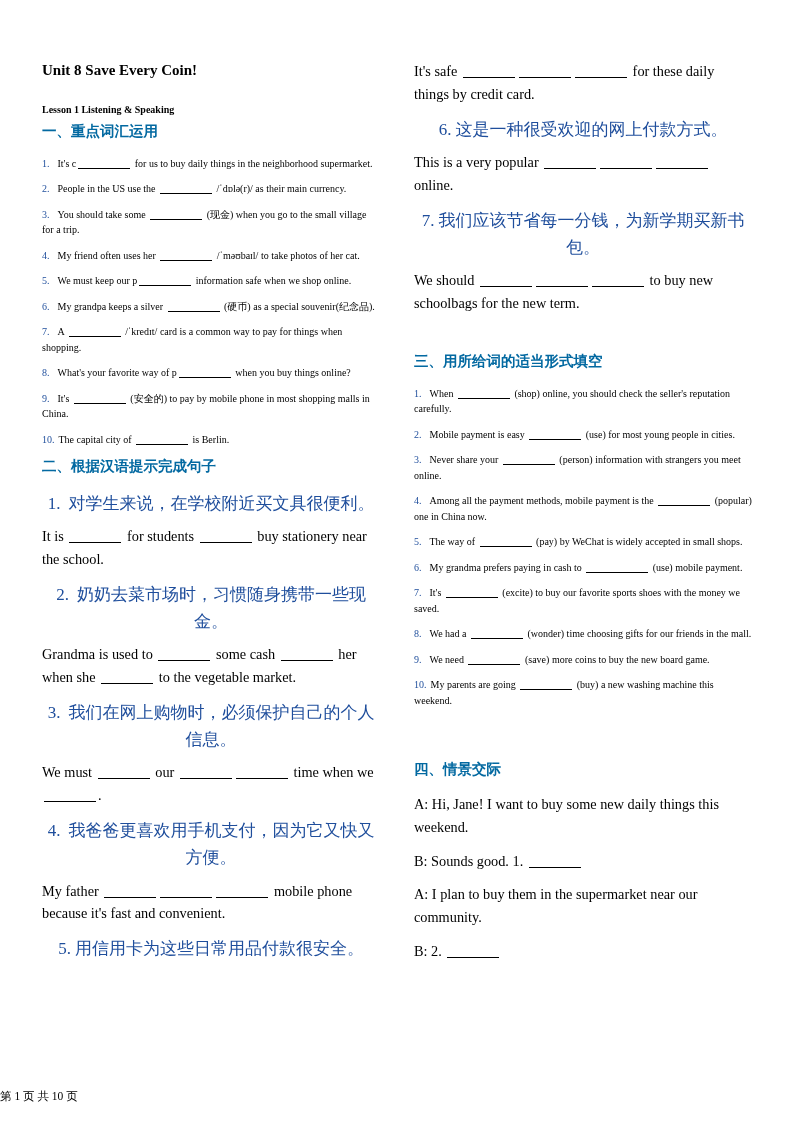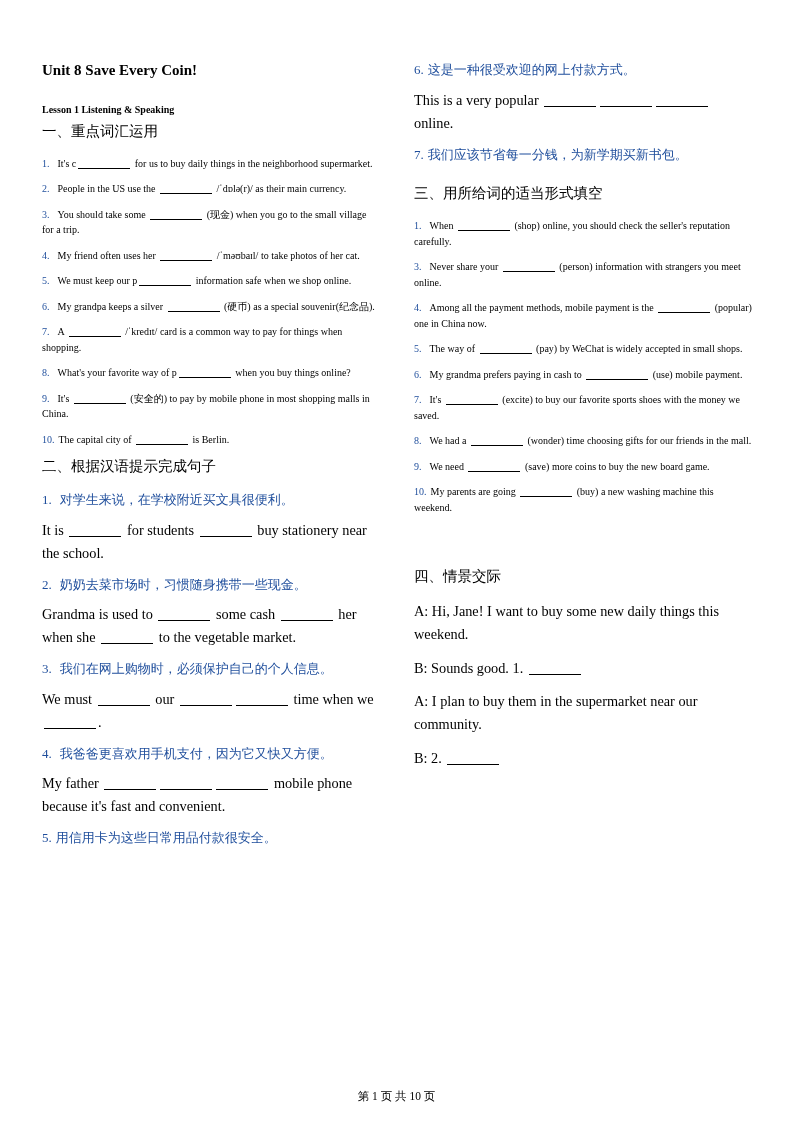--- a/index.html
+++ b/index.html
@@ -33,44 +33,45 @@
     margin: 0 0 22px 0;
     line-height: 1.4;
   }
   .lesson-title {
     font-weight: bold;
     font-size: 10px;
     margin: 0 0 4px 0;
     line-height: 1.4;
   }
   .section-head {
-    color: #000000;
-    font-weight: normal;
+    color: #0369a1;
+    font-weight: bold;
     font-size: 14.5px;
     margin: 0 0 12px 0;
     line-height: 1.5;
     font-family: "Liberation Serif", serif;
   }
   .q {
     font-size: 10px;
     line-height: 1.55;
     margin: 0 0 9px 0;
     text-indent: 0;
   }
   .qnum {
     color: #1f4e9c;
     font-weight: normal;
     margin-right: 8px;
   }
   .qnum.tight { margin-right: 4px; }
   .cn {
     color: #1f4e9c;
-    font-size: 13px;
+    font-size: 17px;
     line-height: 1.6;
     margin: 0 0 8px 0;
+    text-align: center;
   }
   .en {
     font-size: 14.3px;
     line-height: 1.6;
     margin: 0 0 10px 0;
   }
   .blank {
     display: inline-block;
     border-bottom: 1px solid #000;
     width: 52px;
@@ -83,21 +84,20 @@
   .dialog {
     font-size: 14.3px;
     line-height: 1.6;
     margin: 9px 0 11px 0;
   }
   .footer {
     position: absolute;
     bottom: 18px;
     left: 0;
     width: 793px;
-    text-align: center;
     font-size: 11.5px;
     font-family: "Liberation Serif", serif;
     color: #000;
   }
 </style>
 </head>
 <body>
 
 <div class="page">
   <div class="columns">
@@ -139,30 +139,33 @@
       <p class="cn"><span class="qnum">3.</span><span>我们在网上购物时，必须保护自己的个人信息。</span></p>
       <p class="en"><span>We must </span><span class="blank"></span><span> our </span><span class="blank"></span><span class="blank"></span><span> time when we </span><span class="blank"></span><span>.</span></p>
 
       <p class="cn"><span class="qnum">4.</span><span>我爸爸更喜欢用手机支付，因为它又快又方便。</span></p>
       <p class="en"><span>My father </span><span class="blank"></span><span class="blank"></span><span class="blank"></span><span> mobile phone because it's fast and convenient.</span></p>
 
       <p class="cn"><span class="qnum tight">5.</span><span>用信用卡为这些日常用品付款很安全。</span></p>
     </div>
 
     <div class="col">
+      <p class="en"><span>It's safe </span><span class="blank"></span><span class="blank"></span><span class="blank"></span><span> for these daily things by credit card.</span></p>
 
       <p class="cn"><span class="qnum tight">6.</span><span>这是一种很受欢迎的网上付款方式。</span></p>
       <p class="en"><span>This is a very popular </span><span class="blank"></span><span class="blank"></span><span class="blank"></span><span> online.</span></p>
 
       <p class="cn"><span class="qnum tight">7.</span><span>我们应该节省每一分钱，为新学期买新书包。</span></p>
+      <p class="en"><span>We should </span><span class="blank"></span><span class="blank"></span><span class="blank"></span><span> to buy new schoolbags for the new term.</span></p>
 
-      <div class="section-head" style="margin-top:18px">三、用所给词的适当形式填空</div>
+      <div class="section-head" style="margin-top:36px">三、用所给词的适当形式填空</div>
 
       <p class="q"><span class="qnum">1.</span><span><span>When </span><span class="blank"></span><span> (shop) online, you should check the seller's reputation carefully.</span></span></p>
 
+      <p class="q"><span class="qnum">2.</span><span><span>Mobile payment is easy </span><span class="blank"></span><span> (use) for most young people in cities.</span></span></p>
 
       <p class="q"><span class="qnum">3.</span><span><span>Never share your </span><span class="blank"></span><span> (person) information with strangers you meet online.</span></span></p>
 
       <p class="q"><span class="qnum">4.</span><span><span>Among all the payment methods, mobile payment is the </span><span class="blank"></span><span> (popular) one in China now.</span></span></p>
 
       <p class="q"><span class="qnum">5.</span><span><span>The way of </span><span class="blank"></span><span> (pay) by WeChat is widely accepted in small shops.</span></span></p>
 
       <p class="q"><span class="qnum">6.</span><span><span>My grandma prefers paying in cash to </span><span class="blank lg"></span><span> (use) mobile payment.</span></span></p>
 
       <p class="q"><span class="qnum">7.</span><span><span>It's </span><span class="blank"></span><span> (excite) to buy our favorite sports shoes with the money we saved.</span></span></p>

